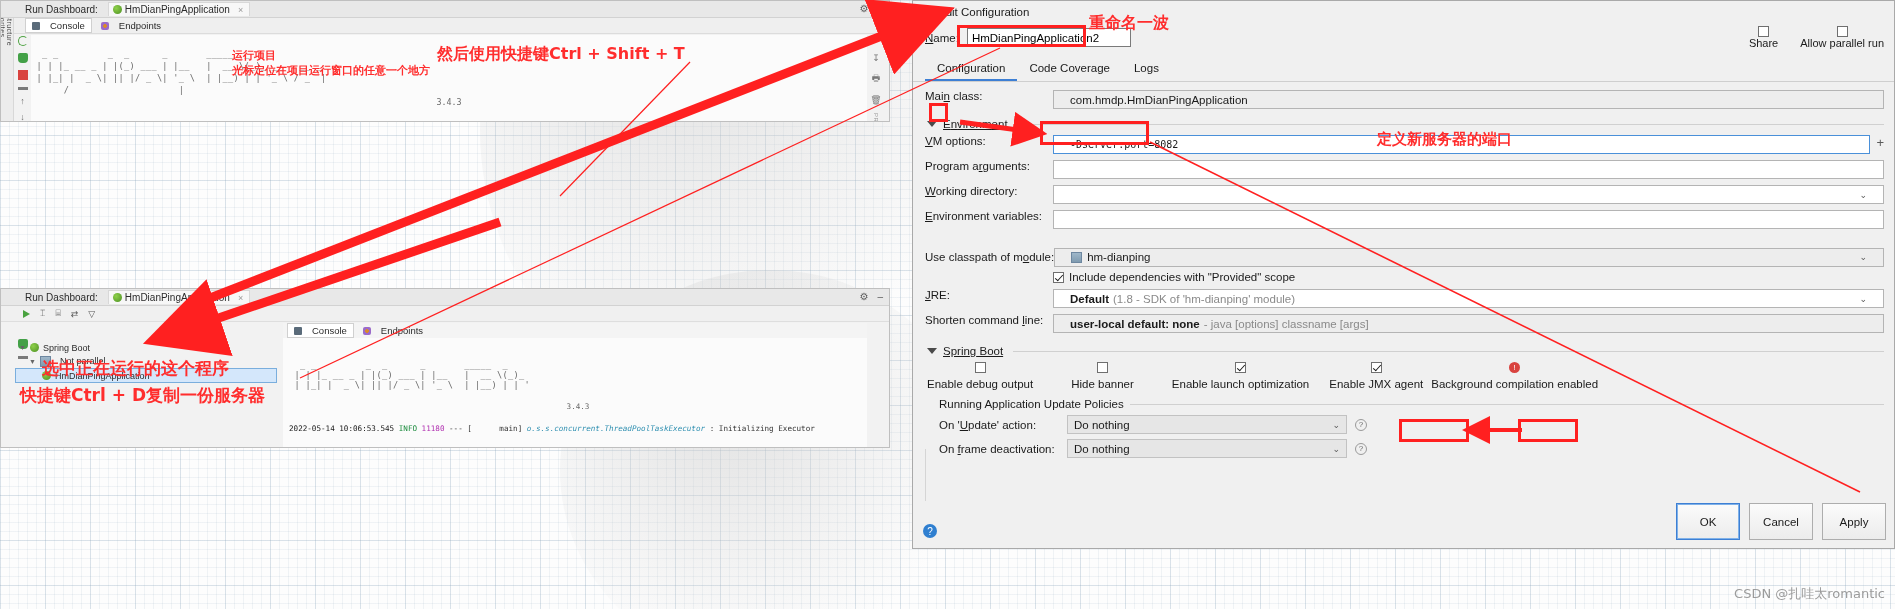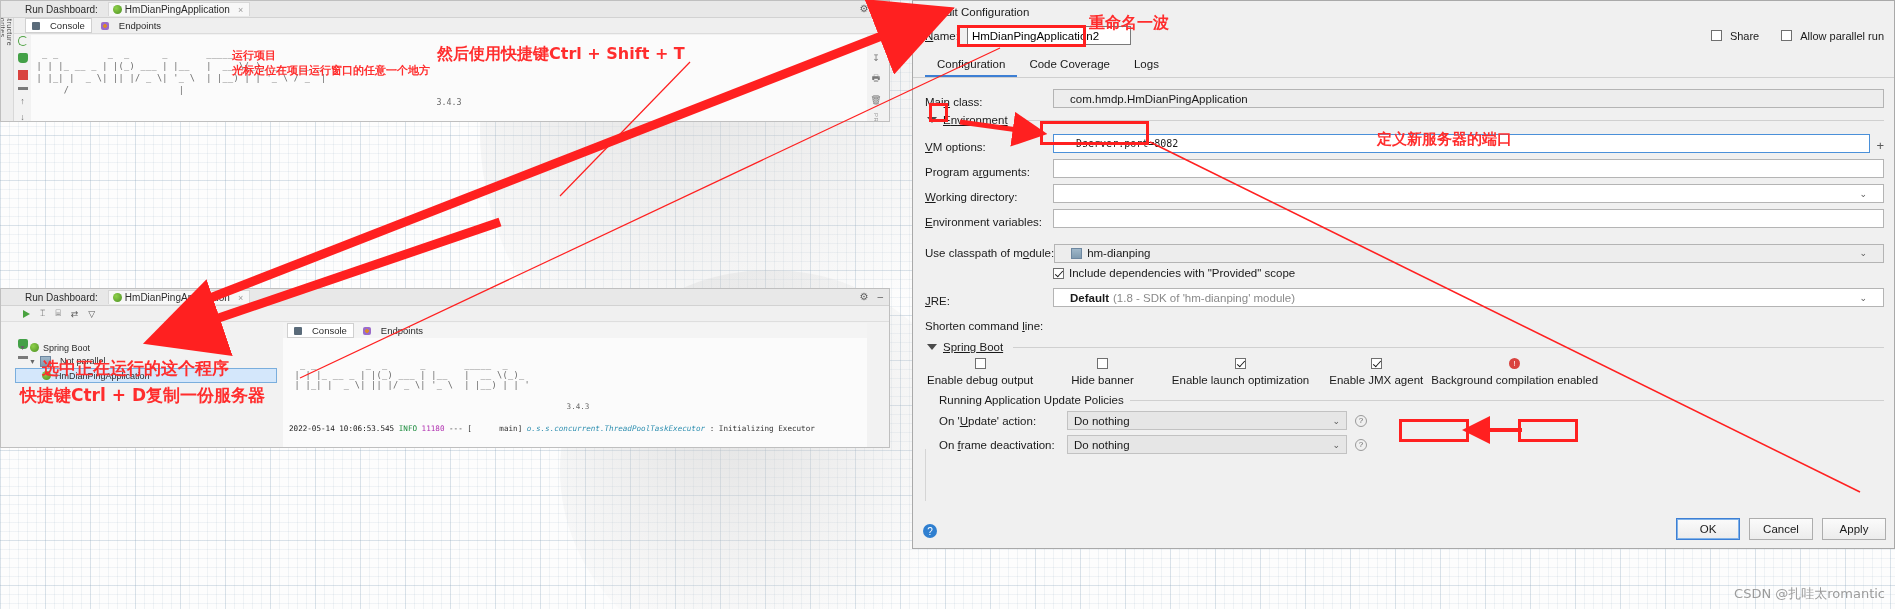--- a/index.html
+++ b/index.html
@@ -150,38 +150,38 @@
   .name-row{
     display:flex; align-items:center; padding:3px 10px 0 12px; gap:8px;
   }
   .lbl{ color:#1a1a1a; }
   .u{ text-decoration:underline; }
   #name-input{
     flex:0 0 150px; height:19px; border:1px solid #7a7a7a; background:#fff;
     font-size:11.5px; padding:0 4px; font-family:"Liberation Sans", sans-serif;
   }
   .name-spacer{ flex:1; }
-  .chk-inline{ display:flex; align-items:center; gap:8px; font-size:11px; white-space:nowrap;}
+  .chk-inline{ display:flex; align-items:center; gap:0; font-size:11px; white-space:nowrap;flex-direction:column;}
   .cb{
     width:11px;height:11px;border:1px solid #6f6f6f;background:#fff;
     display:inline-block; position:relative; flex:none;
   }
   .cb.on:after{
     content:""; position:absolute; left:3px; top:0px; width:3px;height:7px;
     border:solid #1a1a1a; border-width:0 1.5px 1.5px 0; transform:rotate(42deg);
   }
 
   #tabs{
     display:flex; gap:0px; padding:6px 0 0 12px; border-bottom:1px solid #cfcfcf; margin-top:4px;
   }
   .tab{ padding:3px 12px 5px 12px; font-size:11.5px; color:#1a1a1a; border-bottom:2px solid transparent;}
   .tab.active{ border-bottom:2px solid #3d7fd4; }
 
   #form{ padding:8px 10px 0 12px; }
-  .frow{ display:flex; align-items:flex-end; min-height:22px; margin-bottom:3px;}
+  .frow{ display:flex; align-items:flex-start; min-height:22px; margin-bottom:3px;}
   .frow .flabel{ width:128px; flex:none; font-size:11.5px; }
   .fctl{ flex:1; height:19px; border:1px solid #b4b4b4; background:#fff; display:flex; align-items:center; padding:0 16px; font-size:11.5px;}
   .fctl.ro{ background:#ededed; }
   .fctl.empty{ background:#ffffff; }
   .caretdown{ margin-left:auto; color:#5a5a5a; font-size:9px; }
   .plus{ color:#5a5a5a; font-size:13px; margin-left:6px;}
 
   .section-head{
     display:flex; align-items:center; gap:6px; margin:6px 0 5px 2px; font-size:11.5px;text-decoration:underline;
   }
@@ -222,21 +222,21 @@
 
   #dlg-help{
     position:absolute; left:10px; bottom:10px;
     width:14px;height:14px;border-radius:50%;background:#2f7fd0;color:#fff;
     font-size:10px; display:flex;align-items:center;justify-content:center;
   }
   #dlg-buttons{
     position:absolute; right:8px; bottom:8px; display:flex; align-items:center; gap:9px;
   }
   .btn{
-    min-width:64px; height:22px; padding:0 12px;
+    min-width:64px; height:37px; padding:0 12px;
     border:1px solid #adadad; background:linear-gradient(#fbfbfb,#ececec);
     font-size:11.5px; display:flex; align-items:center; justify-content:center;
   }
   .btn.default{ border:1px solid #3d7fd4; box-shadow:0 0 0 1px #7fb1e8 inset; }
 
   
   .ann{
     position:absolute; color:#ff2d2d; font-weight:bold; white-space:pre;
     font-family:"DejaVu Sans", sans-serif;
   }
@@ -474,20 +474,24 @@
       <span class="flabel"><span class="u">J</span>RE:</span>
       <span class="fctl">
         <span class="bold">Default</span>
         <span class="muted" style="margin-left:4px">(1.8 - SDK of 'hm-dianping' module)</span>
         <span class="caretdown">⌄</span>
       </span>
     </div>
 
     <div class="frow">
       <span class="flabel">Shorten command <span class="u">l</span>ine:</span>
+      <span class="fctl ro">
+        <span class="bold">user-local default: none</span>
+        <span class="muted" style="margin-left:4px">- java [options] classname [args]</span>
+      </span>
     </div>
 
     <div class="spring-section">
       <div class="section-head">
         <span class="tri"></span>
         <span>Sprin<span class="u">g</span> Boot</span>
         <span class="rule"></span>
       </div>
 
       <div class="chk-row">

